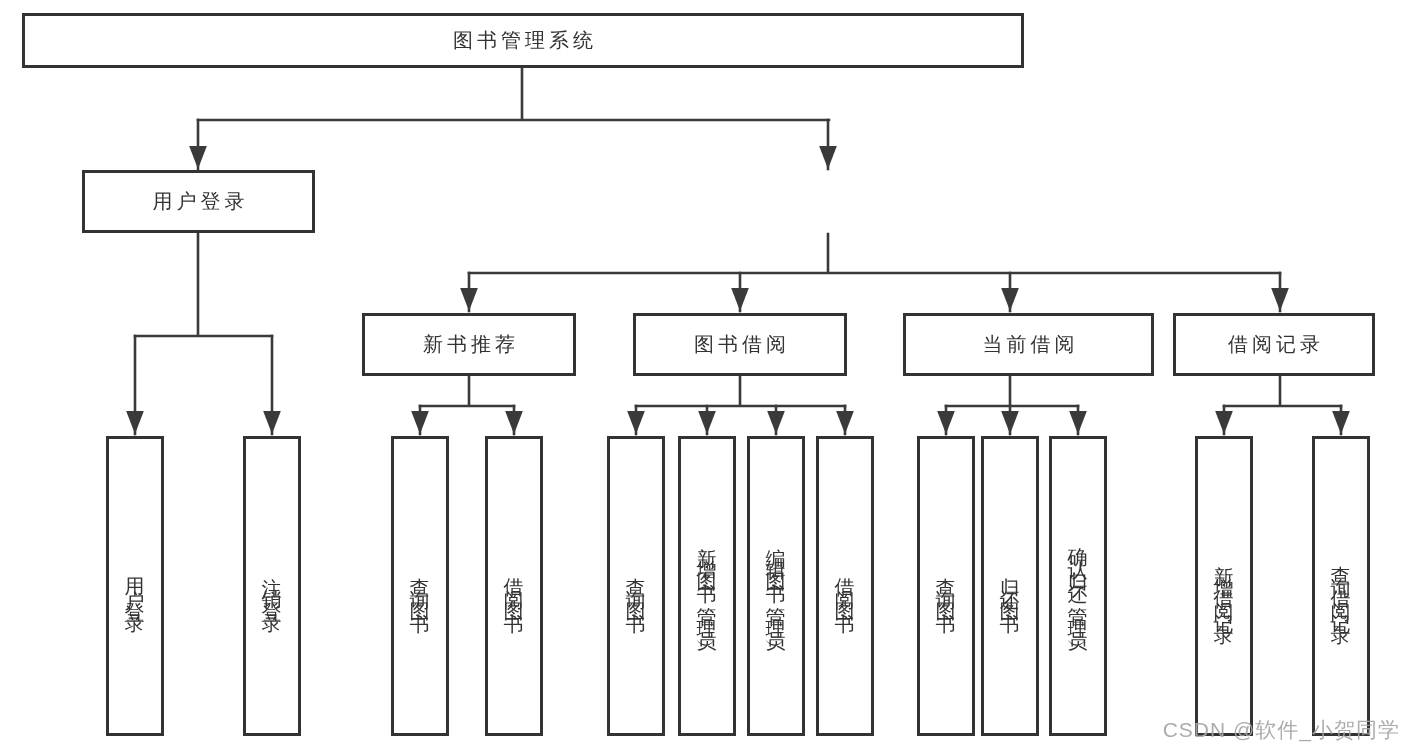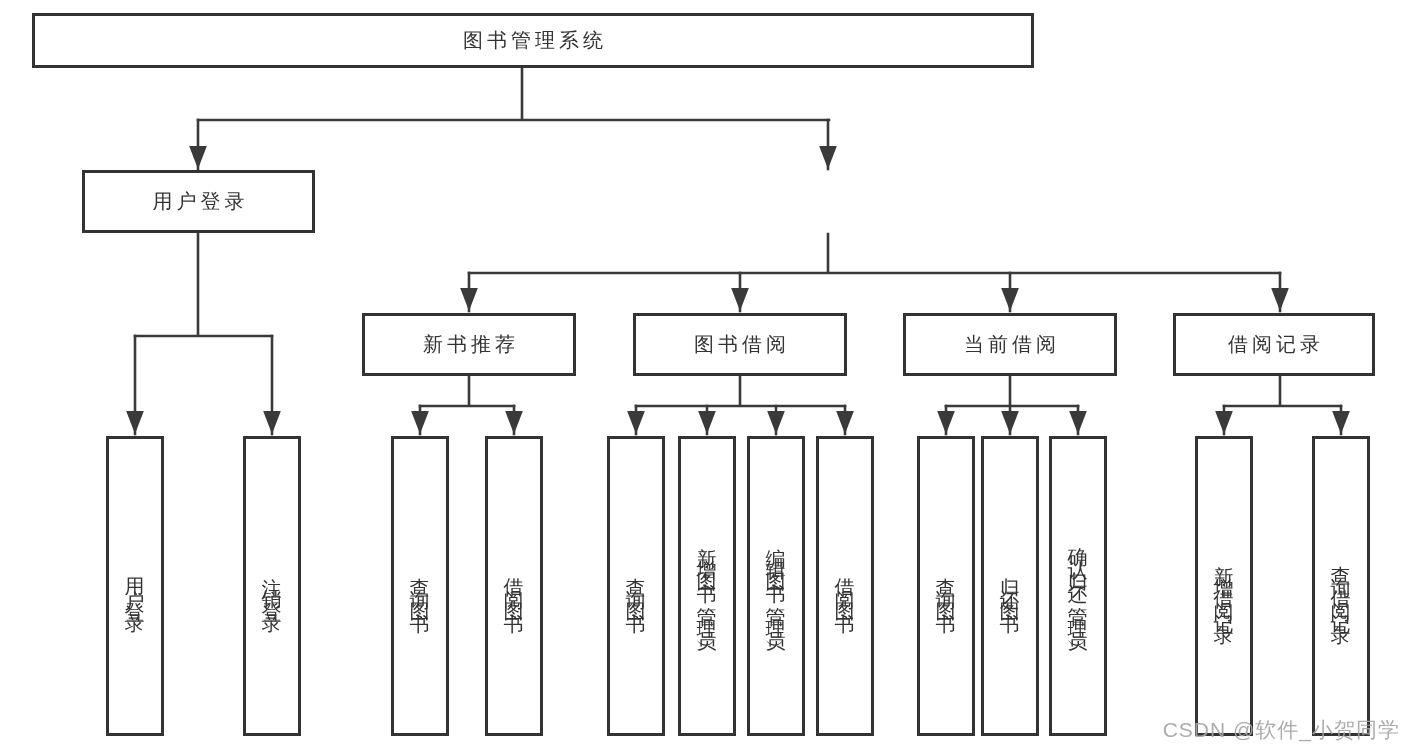--- a/index.html
+++ b/index.html
@@ -94,35 +94,35 @@
         <path d="M845,406 V434" marker-end="url(#arw)"></path>
         <path d="M946,406 V434" marker-end="url(#arw)"></path>
         <path d="M1010,406 V434" marker-end="url(#arw)"></path>
         <path d="M1078,406 V434" marker-end="url(#arw)"></path>
         <path d="M1224,406 V434" marker-end="url(#arw)"></path>
         <path d="M1341,406 V434" marker-end="url(#arw)"></path>
       </g>
     </g>
   </svg>
 
-  <div class="node" style="left:32px;top:13px;width:1002px;height:55px">
+  <div class="node" style="left:22px;top:13px;width:1002px;height:55px">
     <span class="hl">图书管理系统</span>
   </div>
 
   <div class="node" style="left:82px;top:170px;width:233px;height:63px">
     <span class="hl">用户登录</span>
   </div>
 
   <div class="node" style="left:633px;top:313px;width:214px;height:63px">
     <span class="hl">图书借阅</span>
   </div>
   <div class="node" style="left:362px;top:313px;width:214px;height:63px">
     <span class="hl">新书推荐</span>
   </div>
-  <div class="node" style="left:903px;top:313px;width:214px;height:63px">
+  <div class="node" style="left:903px;top:313px;width:251px;height:63px">
     <span class="hl">当前借阅</span>
   </div>
   <div class="node" style="left:1173px;top:313px;width:202px;height:63px">
     <span class="hl">借阅记录</span>
   </div>
 
   <div class="leaf" style="left:106px">
     <span class="vl">用户登录</span>
   </div>
   <div class="leaf" style="left:243px">

